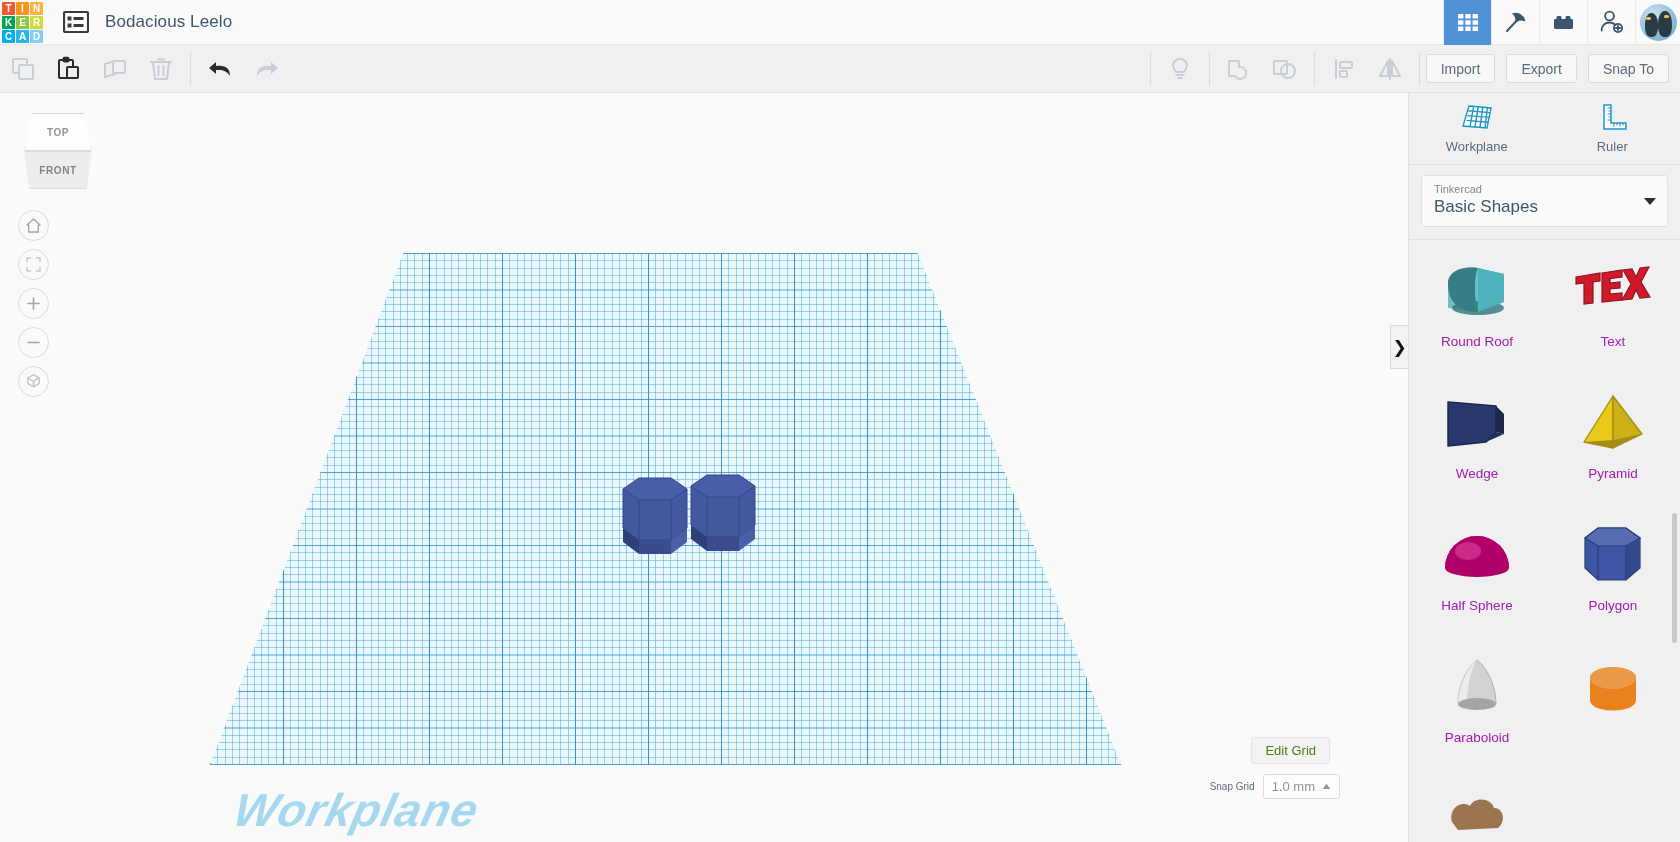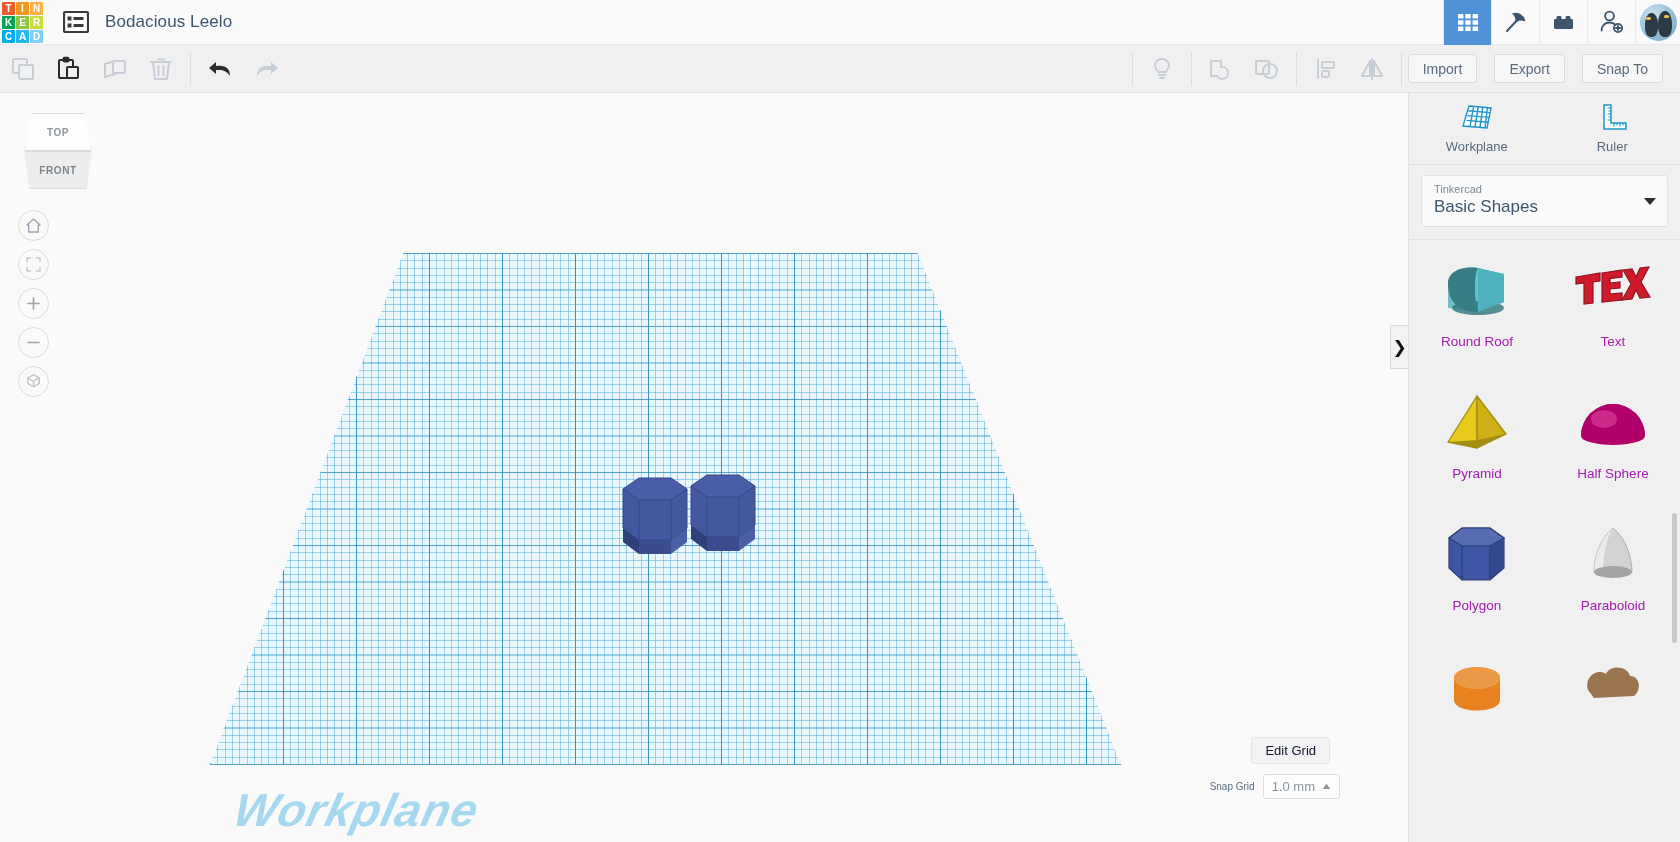--- a/index.html
+++ b/index.html
@@ -64,21 +64,21 @@
   
   .toolbar {
     position: absolute; top: 45px; left: 0; width: 1680px; height: 48px;
     background: #f0f0f0; display: flex; align-items: center;
     border-bottom: 1px solid #e2e2e2;
   }
   .tool { width: 46px; height: 48px; display: flex; align-items: center; justify-content: center; }
   .vsep { width: 1px; height: 34px; background: #dcdcdc; margin: 0 6px; }
   .toolbar-right { margin-left: auto; display: flex; align-items: center; height: 48px; }
   .txtbtn {
-    height: 29px; padding: 0 14px; margin-right: 17px;
+    height: 29px; padding: 0 14px; margin-right: 11px;
     background: #f7f7f7; border: 1px solid #dcdcdc; border-radius: 3px;
     font-size: 14px; color: #5a6b7d; display: flex; align-items: center;
     font-family: "Liberation Sans", sans-serif;
   }
 
   
   .viewport {
     position: absolute; top: 93px; left: 0; width: 1408px; height: 749px;
     background: #fafafa; overflow: hidden;
   }
@@ -123,21 +123,21 @@
   }
   .vbtn {
     position: absolute; left: 18px; width: 31px; height: 31px; border-radius: 50%;
     border: 1px solid #dcdcdc; background: #fafafa;
     display: flex; align-items: center; justify-content: center;
   }
 
   .editgrid {
     position: absolute; right: 78px; bottom: 78px; height: 27px; padding: 0 13px;
     background: #f3f3f3; border: 1px solid #e4e4e4; border-radius: 3px;
-    font-size: 13px; color: #0f172a; display: flex; align-items: center;
+    font-size: 13px; color: #4d7c0f; display: flex; align-items: center;
   }
   .snaprow {
     position: absolute; right: 68px; bottom: 43px;
     display: flex; align-items: center; gap: 8px;
   }
   .snaplabel { font-size: 10px; color: #5a6b7d; }
   .snapsel {
     height: 25px; padding: 0 8px; background: #fdfdfd; border: 1px solid #dcdcdc;
     border-radius: 3px; font-size: 13px; color: #8b959e;
     display: flex; align-items: center; gap: 7px;
@@ -518,20 +518,30 @@
           <path d="M32 10 L52 7 L52 14 L40 15.6 L40 20 L50 19 L50 25 L40 26 L40 31 L52 30 L52 37 L32 39 Z"></path>
           <path d="M53 7 L62 6 L66 14 L70 5 L79 4 L71 19 L80 34 L70 35 L66 27 L62 36 L52 37 L61 21 Z"></path>
         </g>
       </svg>
           </div>
           <div class="cap">Text</div>
         </div>
         <div class="scell">
           <div class="thumb">
             <svg width="86" height="62" viewBox="0 0 86 62">
+        <path d="M14 10 L62 14 L62 40 L52 50 L14 54 Z" fill="#29376f" stroke="#1d274e" stroke-width="1.5" stroke-linejoin="round"></path>
+        <path d="M62 14 L70 22 L70 42 L62 40 Z" fill="#1d274e"></path>
+        <path d="M62 40 L70 42 L52 50 Z" fill="#232f5e"></path>
+      </svg>
+          </div>
+          <div class="cap">Wedge</div>
+        </div>
+        <div class="scell">
+          <div class="thumb">
+            <svg width="86" height="62" viewBox="0 0 86 62">
         <path d="M43 4 L14 50 L43 56 Z" fill="#e9c91a" stroke="#a38d12" stroke-width="1.3" stroke-linejoin="round"></path>
         <path d="M43 4 L72 42 L43 56 Z" fill="#cdb117" stroke="#a38d12" stroke-width="1.3" stroke-linejoin="round"></path>
         <path d="M14 50 L43 56 L72 42 L43 48 Z" fill="#a38d12"></path>
       </svg>
           </div>
           <div class="cap">Pyramid</div>
         </div>
         <div class="scell">
           <div class="thumb">
             <svg width="86" height="58" viewBox="0 0 86 58">

